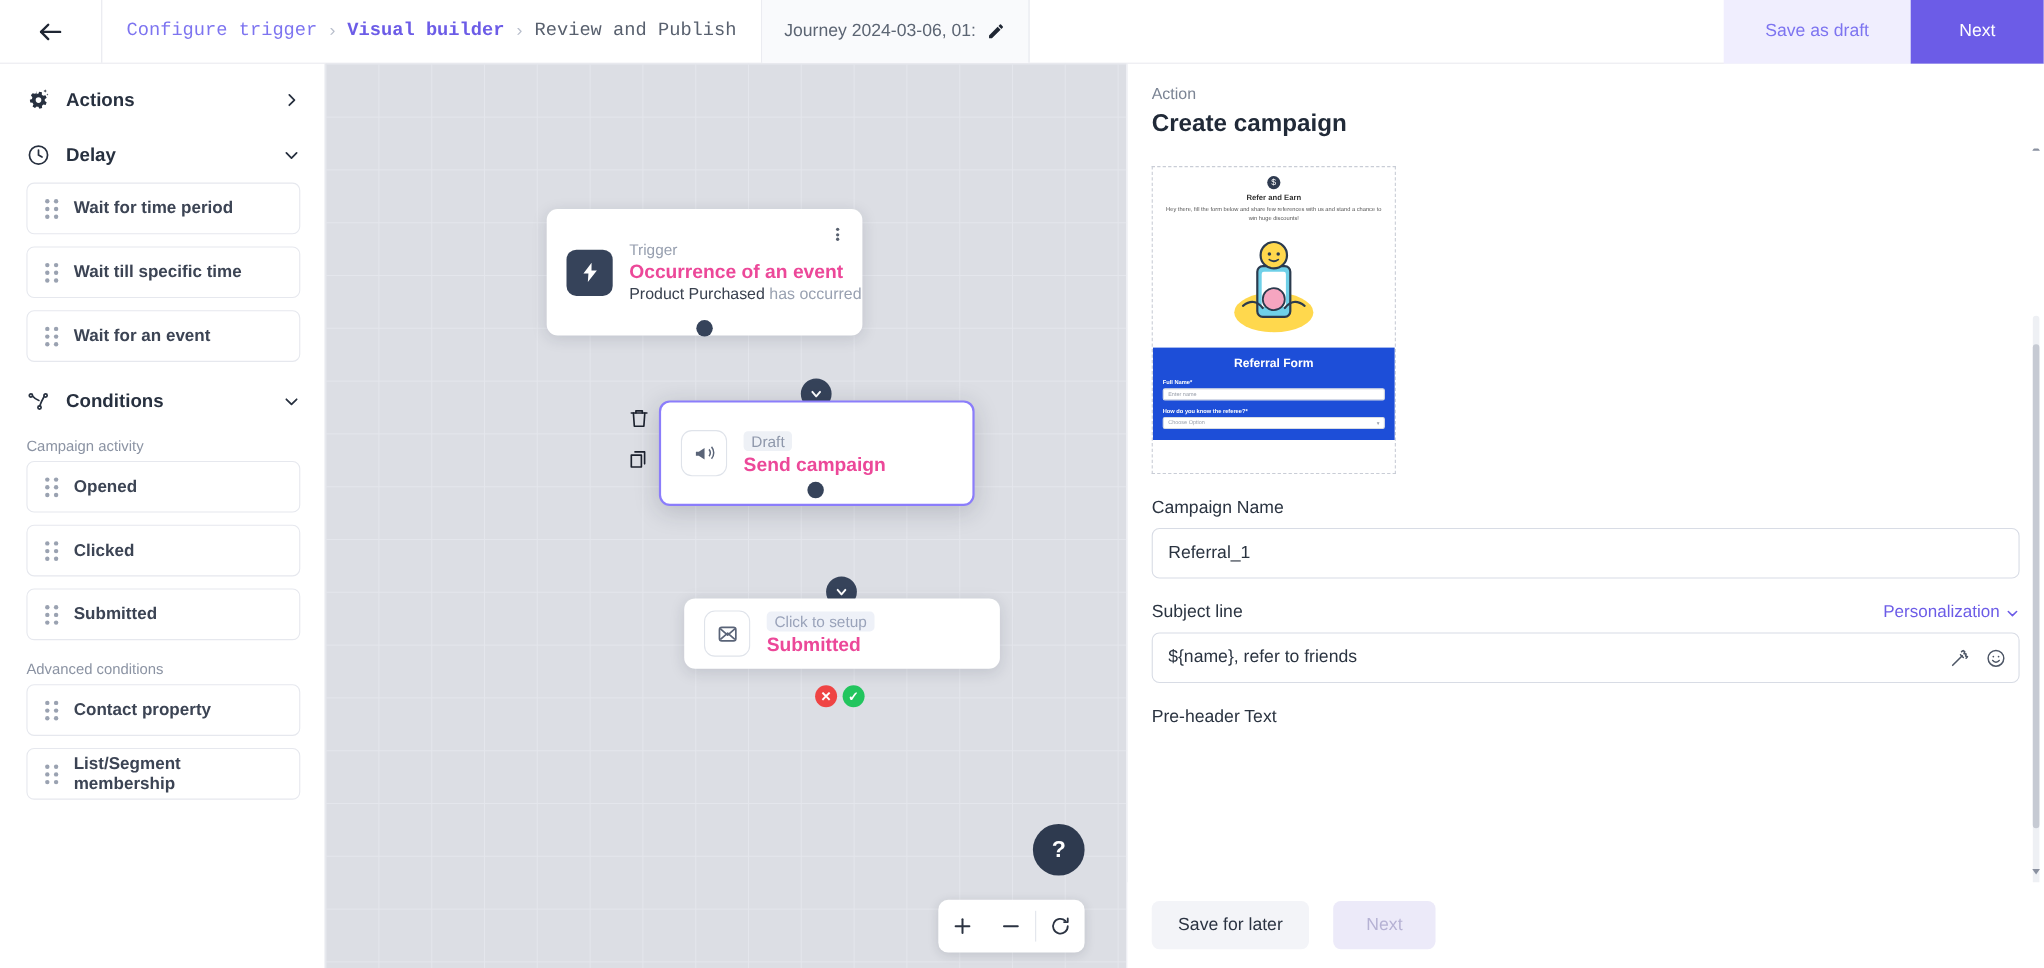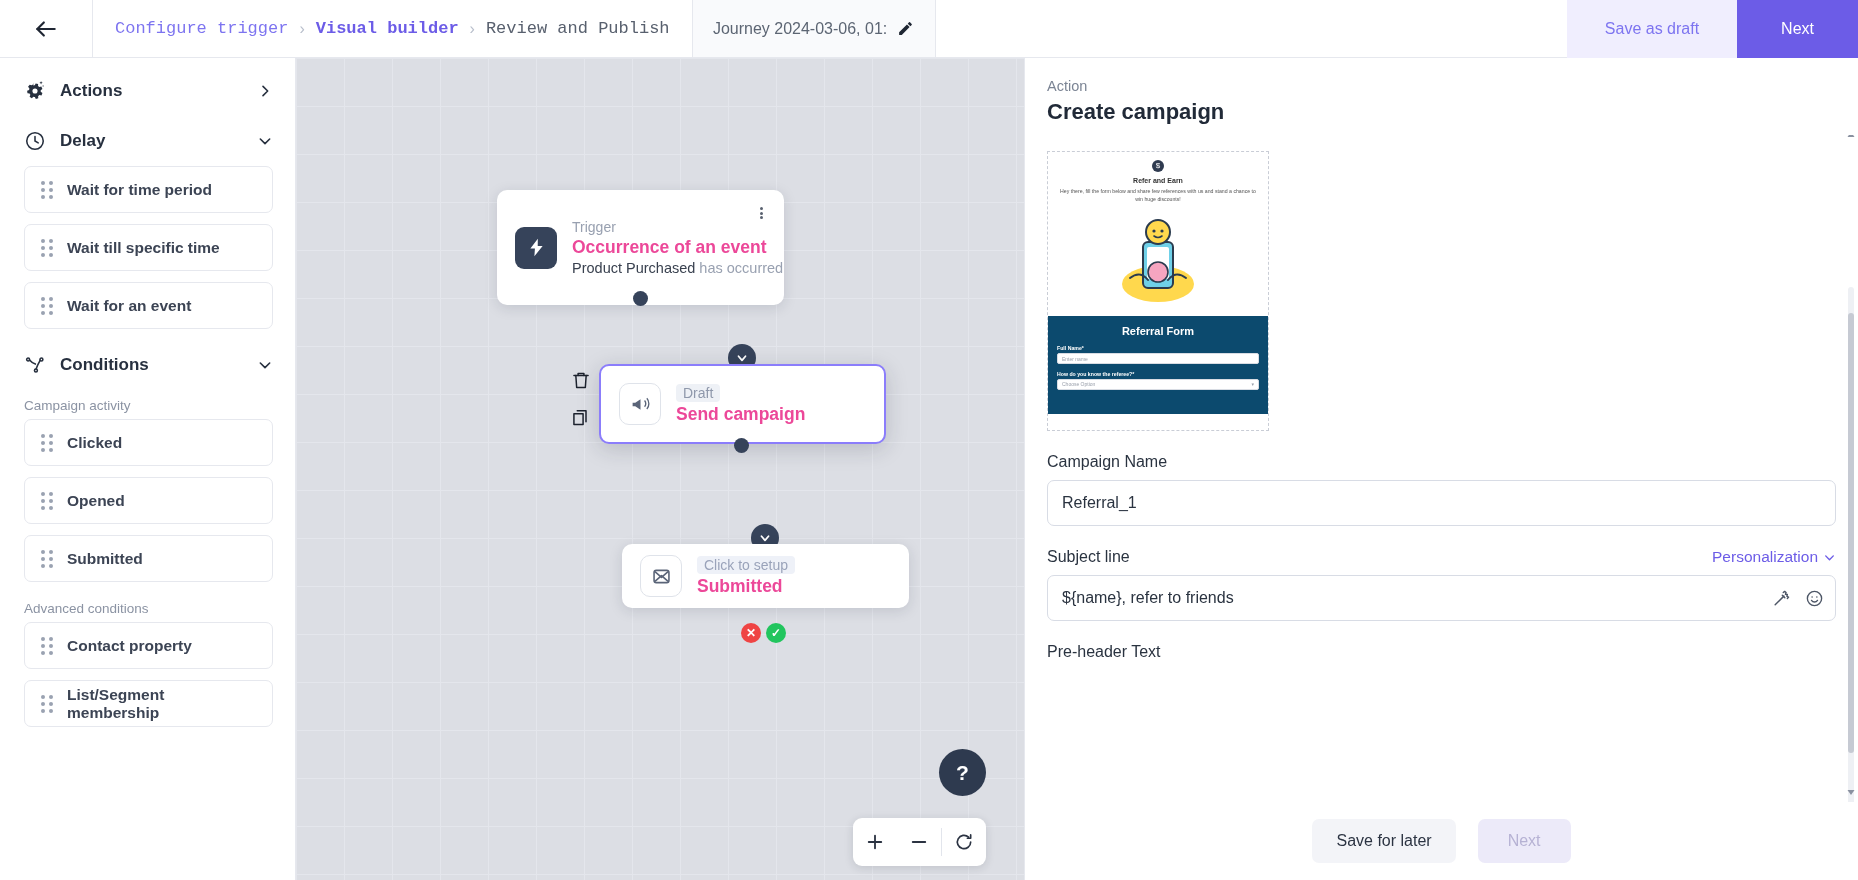--- a/index.html
+++ b/index.html
@@ -83,21 +83,21 @@
     background-size: 48px 48px;
   }
   .edges { position: absolute; inset: 0; pointer-events: none; }
 
   .node {
     position: absolute; background: #ffffff; border-radius: 10px;
     box-shadow: 0 3px 14px rgba(25,32,51,.13);
   }
   .node.trigger { left: 201px; top: 132px; width: 287px; height: 115px; padding: 20px 18px; }
   .node.selected { border: 2px solid #8b7dfb; box-shadow: 0 5px 22px rgba(25,32,51,.18); }
-  .node.campaign { left: 303px; top: 306px; width: 287px; height: 80px; }
+  .node.campaign { left: 303px; top: 306px; width: 287px; height: 96px; }
   .node.submitted { left: 326px; top: 486px; width: 287px; height: 64px; }
 
   .node-row { display: flex; align-items: center; gap: 15px; height: 100%; padding: 0 18px; }
   .node-icon-dark {
     width: 42px; height: 42px; border-radius: 9px; background: #36435a;
     display: flex; align-items: center; justify-content: center; flex: 0 0 42px;
   }
   .node-icon-dark svg { width: 21px; height: 21px; color: #fff; }
   .node-icon-light {
     width: 42px; height: 42px; border-radius: 10px; background: #ffffff;
@@ -178,21 +178,21 @@
     overflow: hidden; position: relative;
   }
   .pv-top { padding: 8px 10px 4px; text-align: center; }
   .pv-logo {
     width: 12px; height: 12px; border-radius: 50%; background: #2f3b50;
     margin: 0 auto 5px; color: #fff; font-size: 8px; line-height: 12px;
   }
   .pv-h { font-size: 7px; font-weight: bold; color: #333; }
   .pv-p { font-size: 5.2px; color: #555; line-height: 1.5; margin-top: 4px; }
   .pv-art { height: 108px; display: flex; align-items: center; justify-content: center; }
-  .pv-green { background: #0c4a6e; padding: 9px 9px 24px; }
+  .pv-green { background: #1d4ed8; padding: 9px 9px 10px; }
   .pv-green-title { text-align: center; font-size: 11px; font-weight: bold; color: #fff; margin-bottom: 8px; }
   .pv-flabel { font-size: 5.2px; color: #fff; font-weight: bold; margin-bottom: 2px; }
   .pv-input {
     height: 11px; background: #fff; border-radius: 2px; font-size: 5px;
     color: #9aa0ab; padding: 2px 4px; margin-bottom: 7px; border: 1px solid #d8dce3;
   }
   .pv-select {
     height: 11px; background: #fff; border-radius: 2px; font-size: 5px; color: #9aa0ab;
     padding: 2px 4px; border: 1px solid #d8dce3; display: flex;
     align-items: center; justify-content: space-between;
@@ -210,21 +210,21 @@
   .input-wrap { position: relative; }
   .input-wrap .text-input { padding-right: 82px; }
   .input-icons {
     position: absolute; right: 12px; top: 0; height: 46px; display: flex;
     align-items: center; gap: 14px;
   }
   .input-icons svg { width: 19px; height: 19px; color: #4d5666; cursor: pointer; }
 
   .panel-foot {
     height: 78px; flex: 0 0 78px; display: flex; align-items: center;
-    justify-content: center; gap: 22px; padding: 0 22px;
+    justify-content: flex-start; gap: 22px; padding: 0 22px;
     background: #fff;
   }
   .btn-later {
     background: #f3f4f8; color: #2b3342; border: none; border-radius: 7px;
     height: 44px; padding: 0 24px; font-size: 16px; cursor: pointer; font-family: inherit;
   }
   .btn-next-panel {
     background: #eceaf9; color: #b6b2d4; border: none; border-radius: 7px;
     height: 44px; padding: 0 30px; font-size: 16px; cursor: not-allowed; font-family: inherit;
   }
@@ -349,32 +349,32 @@
       <div class="sub-head">Campaign activity</div>
       <div class="drag-item">
         <span class="grip">
             <i></i>
             <i></i>
             <i></i>
             <i></i>
             <i></i>
             <i></i>
           </span>
+        <span class="drag-label">Opened</span>
+      </div>
+      <div class="drag-item">
+        <span class="grip">
+            <i></i>
+            <i></i>
+            <i></i>
+            <i></i>
+            <i></i>
+            <i></i>
+          </span>
         <span class="drag-label">Clicked</span>
-      </div>
-      <div class="drag-item">
-        <span class="grip">
-            <i></i>
-            <i></i>
-            <i></i>
-            <i></i>
-            <i></i>
-            <i></i>
-          </span>
-        <span class="drag-label">Opened</span>
       </div>
       <div class="drag-item">
         <span class="grip">
             <i></i>
             <i></i>
             <i></i>
             <i></i>
             <i></i>
             <i></i>
           </span>

